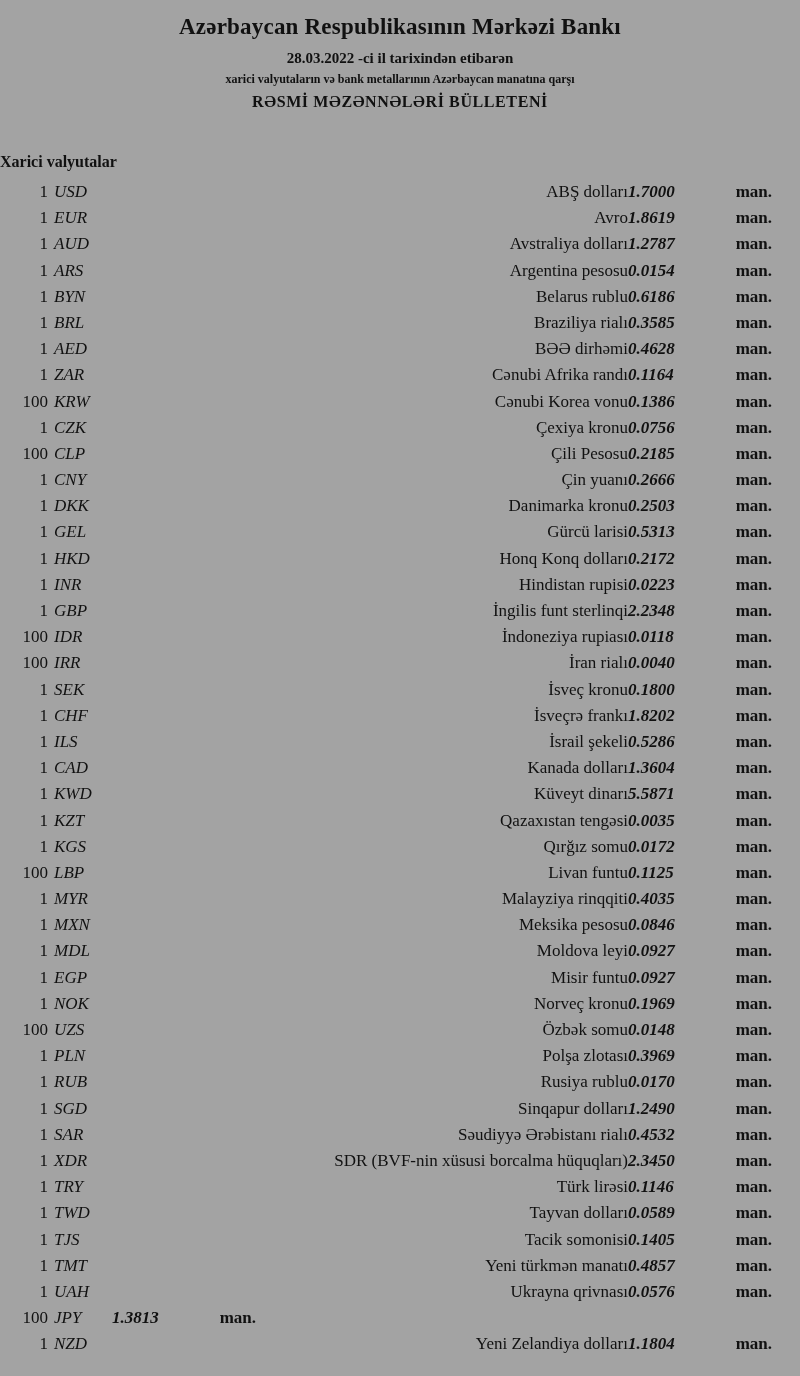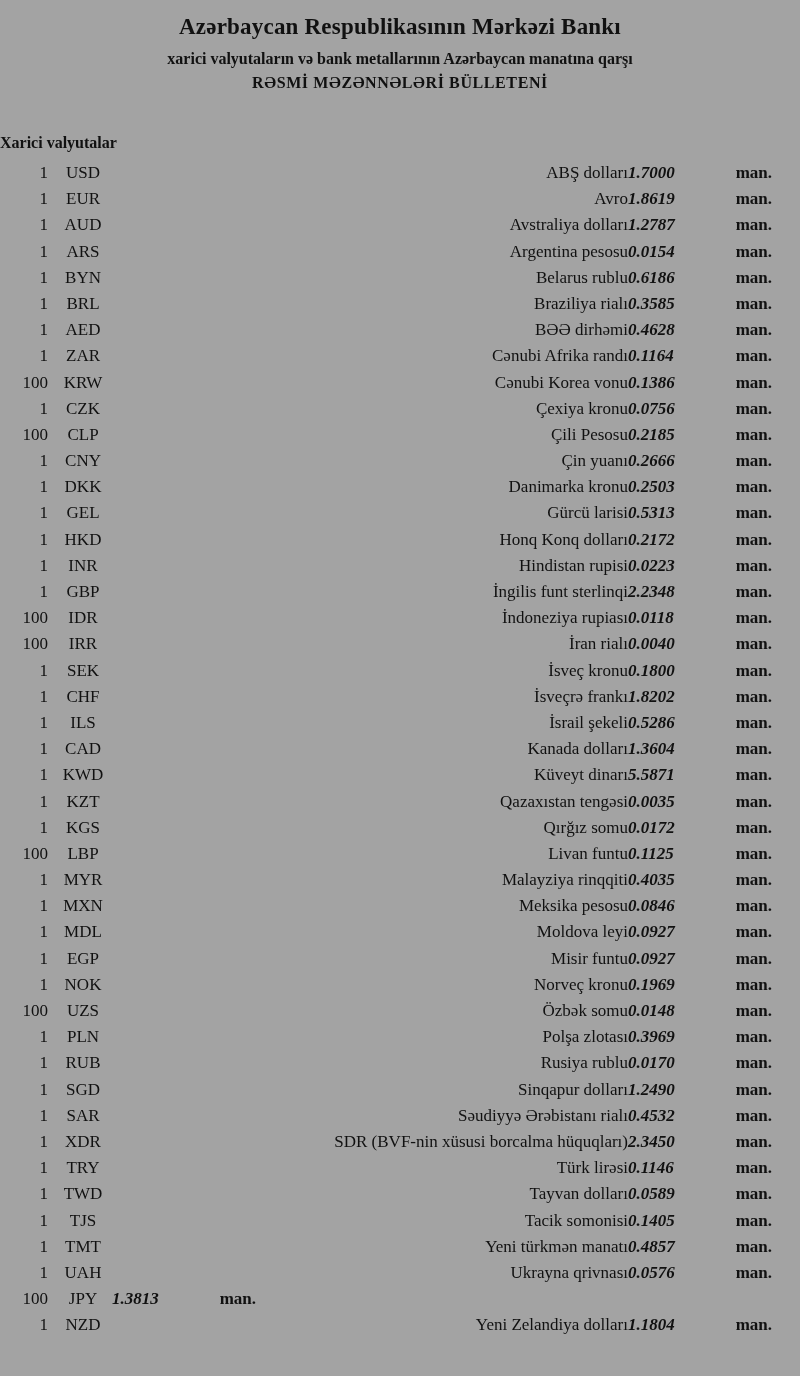--- a/index.html
+++ b/index.html
@@ -25,21 +25,21 @@
     font-weight: bold;
     margin: 4px 0 10px 0;
     letter-spacing: 0.2px;
   }
   .date-line {
     font-size: 15px;
     font-weight: bold;
     margin: 2px 0;
   }
   .subtitle {
-    font-size: 16px;
+    font-size: 12px;
     font-weight: bold;
     margin: 5px 0;
   }
   .bulletin-title {
     font-size: 16px;
     font-weight: bold;
     letter-spacing: 0.6px;
     margin: 6px 0;
   }
   .section-title {
@@ -57,23 +57,23 @@
     font-size: 17px;
     line-height: 26.2px;
   }
   .qty {
     width: 34px;
     text-align: right;
     flex: 0 0 auto;
   }
   .code {
     width: 58px;
-    text-align: center;
     flex: 0 0 auto;
     margin-left: 6px;
+    font-style: italic;
   }
   .name {
     flex: 1 1 auto;
     margin-left: 8px;
     text-align: right;
     white-space: nowrap;
     overflow: hidden;
   }
   .rate {
     width: 86px;
@@ -91,20 +91,21 @@
     font-weight: bold;
   }
 </style>
 </head>
 <body>
 
 <div class="page">
 
   <div class="header">
     <div class="title">Azərbaycan Respublikasının Mərkəzi Bankı</div>
+    <div class="date-line">28.03.2022 -ci il tarixindən etibarən</div>
     <div class="subtitle">xarici valyutaların və bank metallarının Azərbaycan manatına qarşı</div>
     <div class="bulletin-title">RƏSMİ MƏZƏNNƏLƏRİ BÜLLETENİ</div>
   </div>
 
   <div class="section-title">Xarici valyutalar</div>
 
   <div class="rates-table">
       <div class="row">
         <span class="qty">1</span>
         <span class="code">USD</span>

